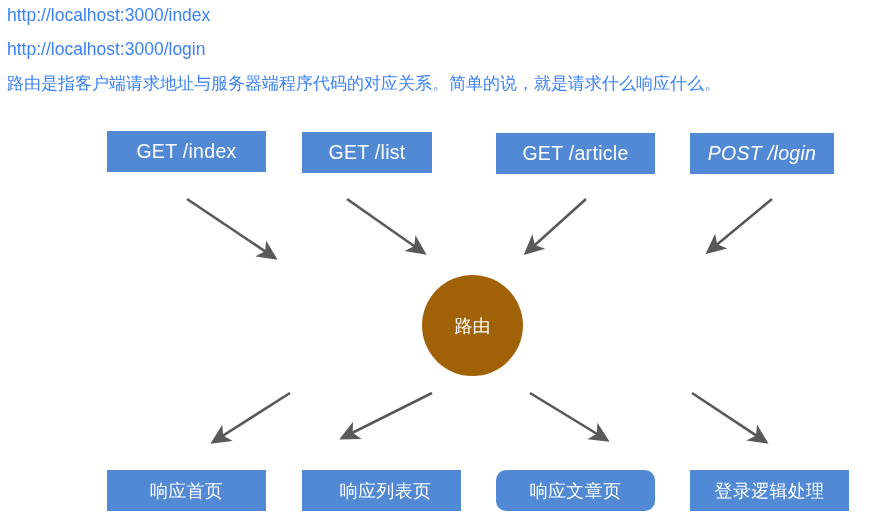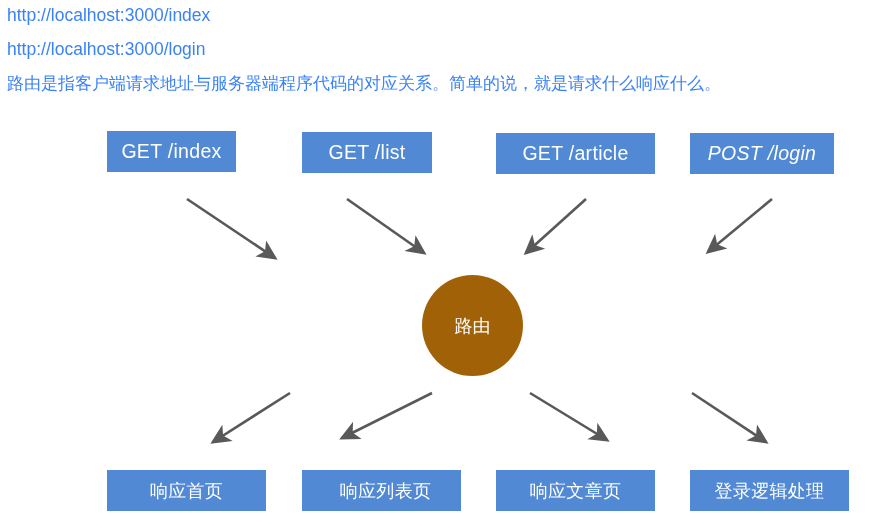--- a/index.html
+++ b/index.html
@@ -106,21 +106,21 @@
       <line x1="586" y1="199" x2="526" y2="253"></line>
       <line x1="772" y1="199" x2="708" y2="252"></line>
 
       <line x1="290" y1="393" x2="213" y2="442"></line>
       <line x1="432" y1="393" x2="342" y2="438"></line>
       <line x1="530" y1="393" x2="607" y2="440"></line>
       <line x1="692" y1="393" x2="766" y2="442"></line>
     </g>
   </svg>
 
-  <div class="node-box route-label" style="left:107px; top:131px; width:129px; height:41px;">
+  <div class="node-box route-label" style="left:107px; top:131px; width:159px; height:41px;">
     <span>GET  /index</span>
   </div>
 
   <div class="node-box route-label" style="left:302px; top:132px; width:130px; height:41px;">
     <span>GET  /list</span>
   </div>
 
   <div class="node-box route-label" style="left:496px; top:133px; width:159px; height:41px;">
     <span>GET  /article</span>
   </div>
@@ -134,21 +134,21 @@
   </div>
 
   <div class="node-box resp-label" style="left:107px; top:470px; width:159px; height:41px;">
     <span>响应首页</span>
   </div>
 
   <div class="node-box resp-label" style="left:302px; top:470px; width:159px; height:41px;padding-left:8px;">
     <span>响应列表页</span>
   </div>
 
-  <div class="node-box resp-label" style="left:496px; top:470px; width:159px; height:41px;">
+  <div class="node-box resp-label" style="left:496px; top:470px; width:159px; height:41px;border-radius:10px;">
     <span>响应文章页</span>
   </div>
 
   <div class="node-box resp-label" style="left:690px; top:470px; width:159px; height:41px;">
     <span>登录逻辑处理</span>
   </div>
 
 </div>
 
 </body></html>

